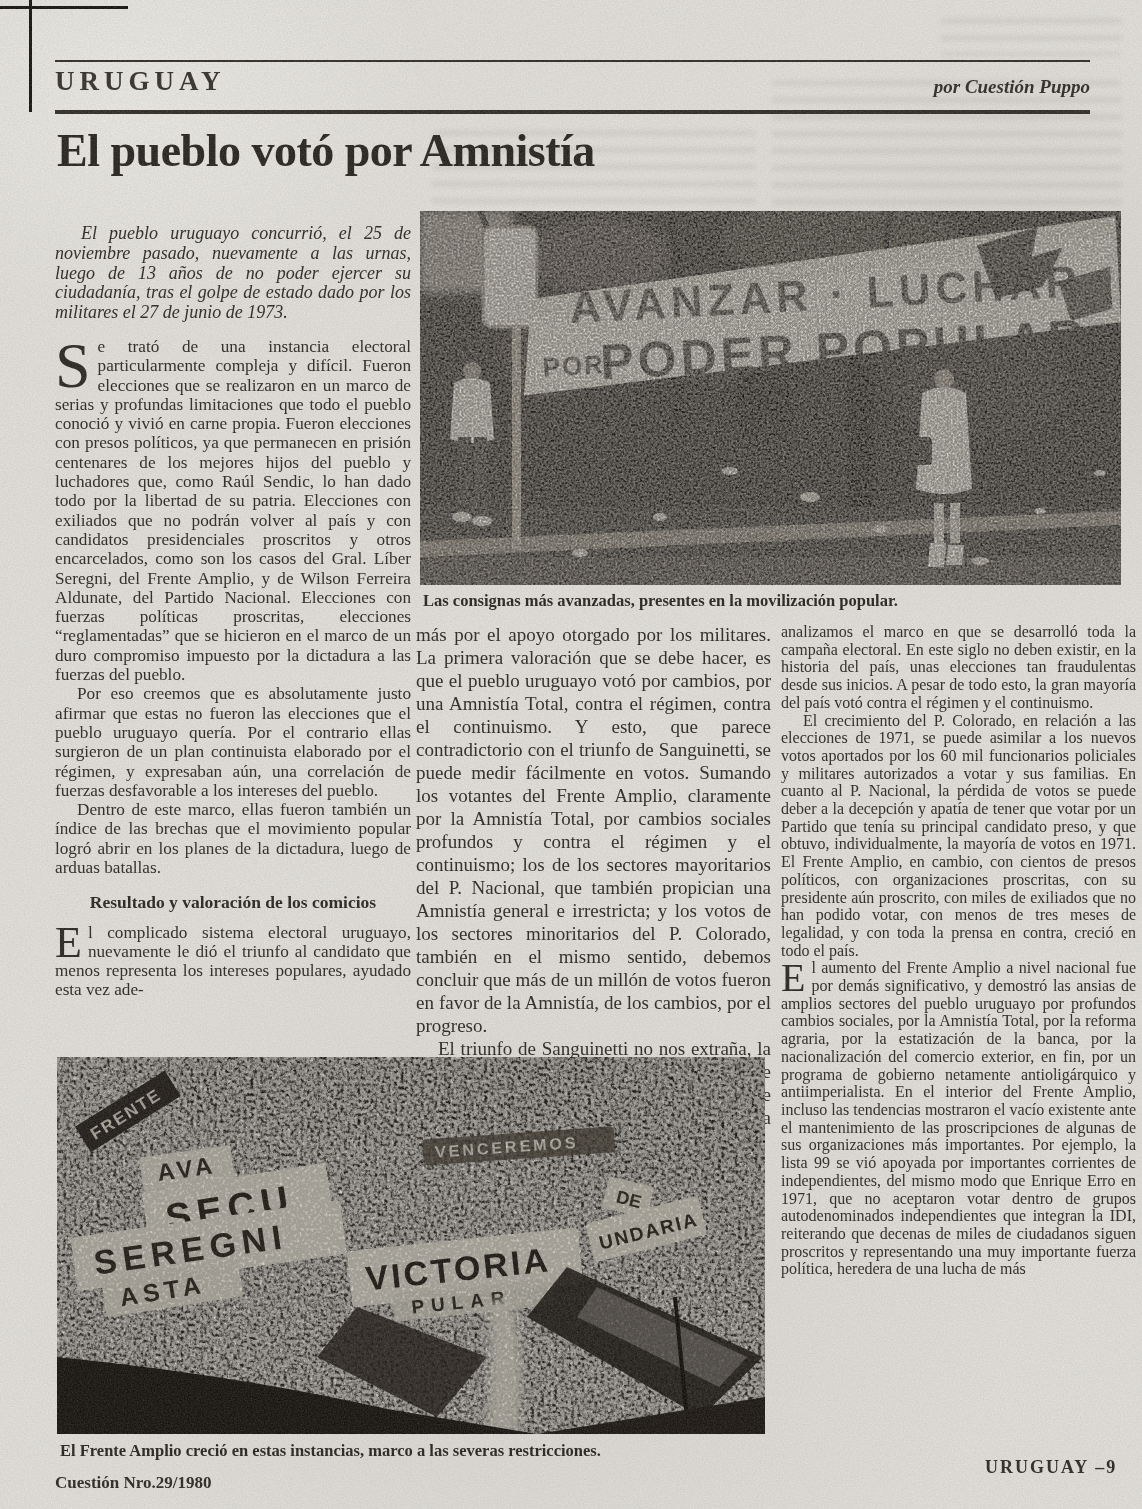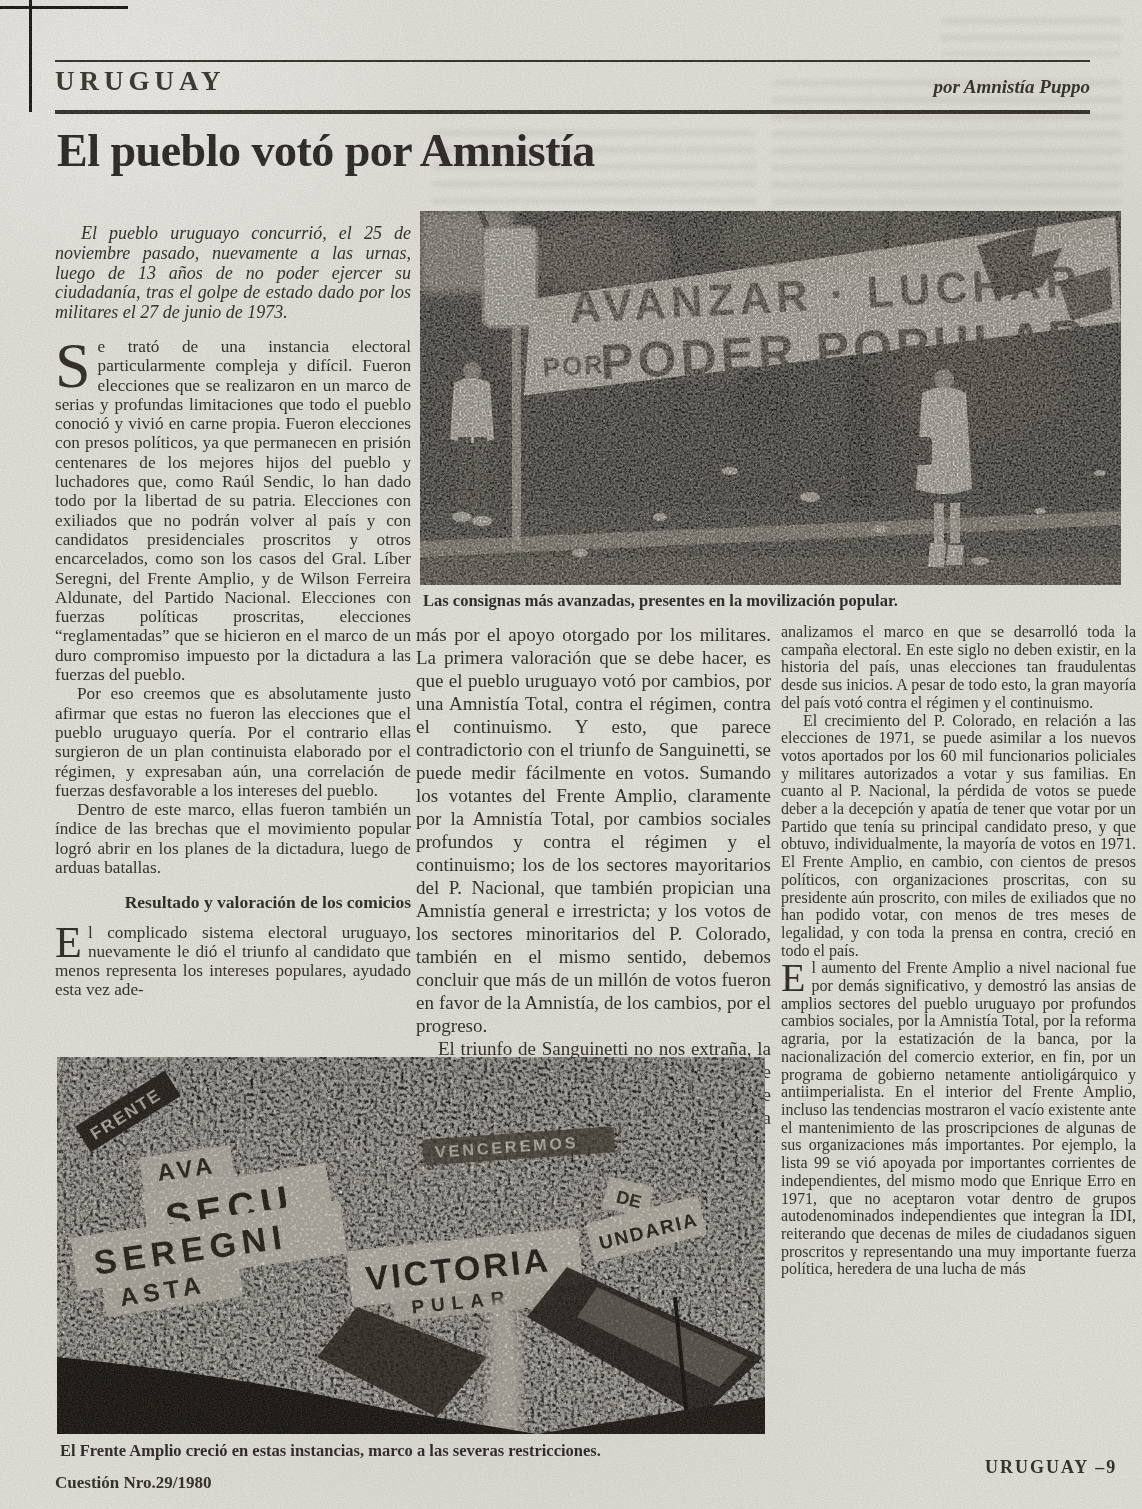--- a/index.html
+++ b/index.html
@@ -42,21 +42,21 @@
     color:#262220; letter-spacing:-0.5px; line-height:1.08; white-space:nowrap; }
 
   .col { position:absolute; text-align:justify; }
   .col1 { left:55px;  top:224px; width:356px; font-size:17.2px; line-height:19.3px; }
   .col2 { left:416px; top:623px; width:355px; font-size:19px;   line-height:23px; }
   .col3 { left:781px; top:623px; width:355px; font-size:16px;   line-height:17.7px; }
 
   .lead { margin:0 0 14px 0; font-style:italic; font-size:18px; line-height:19.8px; text-indent:26px; }
   .bodyp { margin:0; }
   .indent { text-indent:22px; }
-  .subhead { margin:16px 0 10px 0; font-size:17.5px; font-weight:bold; color:#28241f; text-align:right; }
+  .subhead { margin:16px 0 10px 0; font-size:17.5px; font-weight:bold; color:#28241f; text-align:center; }
 
   .dropcap { float:left; font-weight:400; color:#2a2621; }
   .dc3 { font-size:64px; line-height:52px; padding:3px 7px 0 0; }
   .dc2 { font-size:44px; line-height:36px; padding:2px 6px 0 0; }
   .dc2s{ font-size:40px; line-height:33px; padding:2px 6px 0 0; }
 
   .photo { position:absolute; overflow:hidden; background:#221e1a; }
   .photo-top    { left:420px; top:211px;  width:701px; height:374px; }
   .photo-bottom { left:57px;  top:1057px; width:708px; height:377px; background:#6f685d; }
   .photo svg { display:block; }
@@ -78,21 +78,21 @@
 
   <div class="regmark regmark-h"></div>
   <div class="regmark regmark-v"></div>
 
   <div class="ghost ghost-a"></div>
   <div class="ghost ghost-b"></div>
   <div class="ghost ghost-c"></div>
 
   <div class="rule rule-thin"></div>
   <div class="section-title">URUGUAY</div>
-  <div class="byline">por Amnistía Puppo</div>
+  <div class="byline">por Cuestión Puppo</div>
   <div class="rule rule-thick"></div>
 
   <h1 class="headline">El pueblo votó por Amnistía</h1>
 
   <section class="col col1">
     <p class="lead">El pueblo uruguayo concurrió, el 25 de noviembre pasado, nuevamente a las urnas, luego de 13 años de no poder ejercer su ciudadanía, tras el golpe de estado dado por los militares el 27 de junio de 1973.</p>
     <p class="bodyp"><span class="dropcap dc3">S</span><span>e trató de una instancia electoral particularmente compleja y difícil. Fueron elecciones que se realizaron en un marco de serias y profundas limitaciones que todo el pueblo conoció y vivió en carne propia. Fueron elecciones con presos políticos, ya que permanecen en prisión centenares de los mejores hijos del pueblo y luchadores que, como Raúl Sendic, lo han dado todo por la libertad de su patria. Elecciones con exiliados que no podrán volver al país y con candidatos presidenciales proscritos y otros encarcelados, como son los casos del Gral. Líber Seregni, del Frente Amplio, y de Wilson Ferreira Aldunate, del Partido Nacional. Elecciones con fuerzas políticas proscritas, elecciones “reglamentadas” que se hicieron en el marco de un duro compromiso impuesto por la dictadura a las fuerzas del pueblo.</span></p>
     <p class="bodyp indent">Por eso creemos que es absolutamente justo afirmar que estas no fueron las elecciones que el pueblo uruguayo quería. Por el contrario ellas surgieron de un plan continuista elaborado por el régimen, y expresaban aún, una correlación de fuerzas desfavorable a los intereses del pueblo.</p>
     <p class="bodyp indent">Dentro de este marco, ellas fueron también un índice de las brechas que el movimiento popular logró abrir en los planes de la dictadura, luego de arduas batallas.</p>
     <h2 class="subhead">Resultado y valoración de los comicios</h2>

